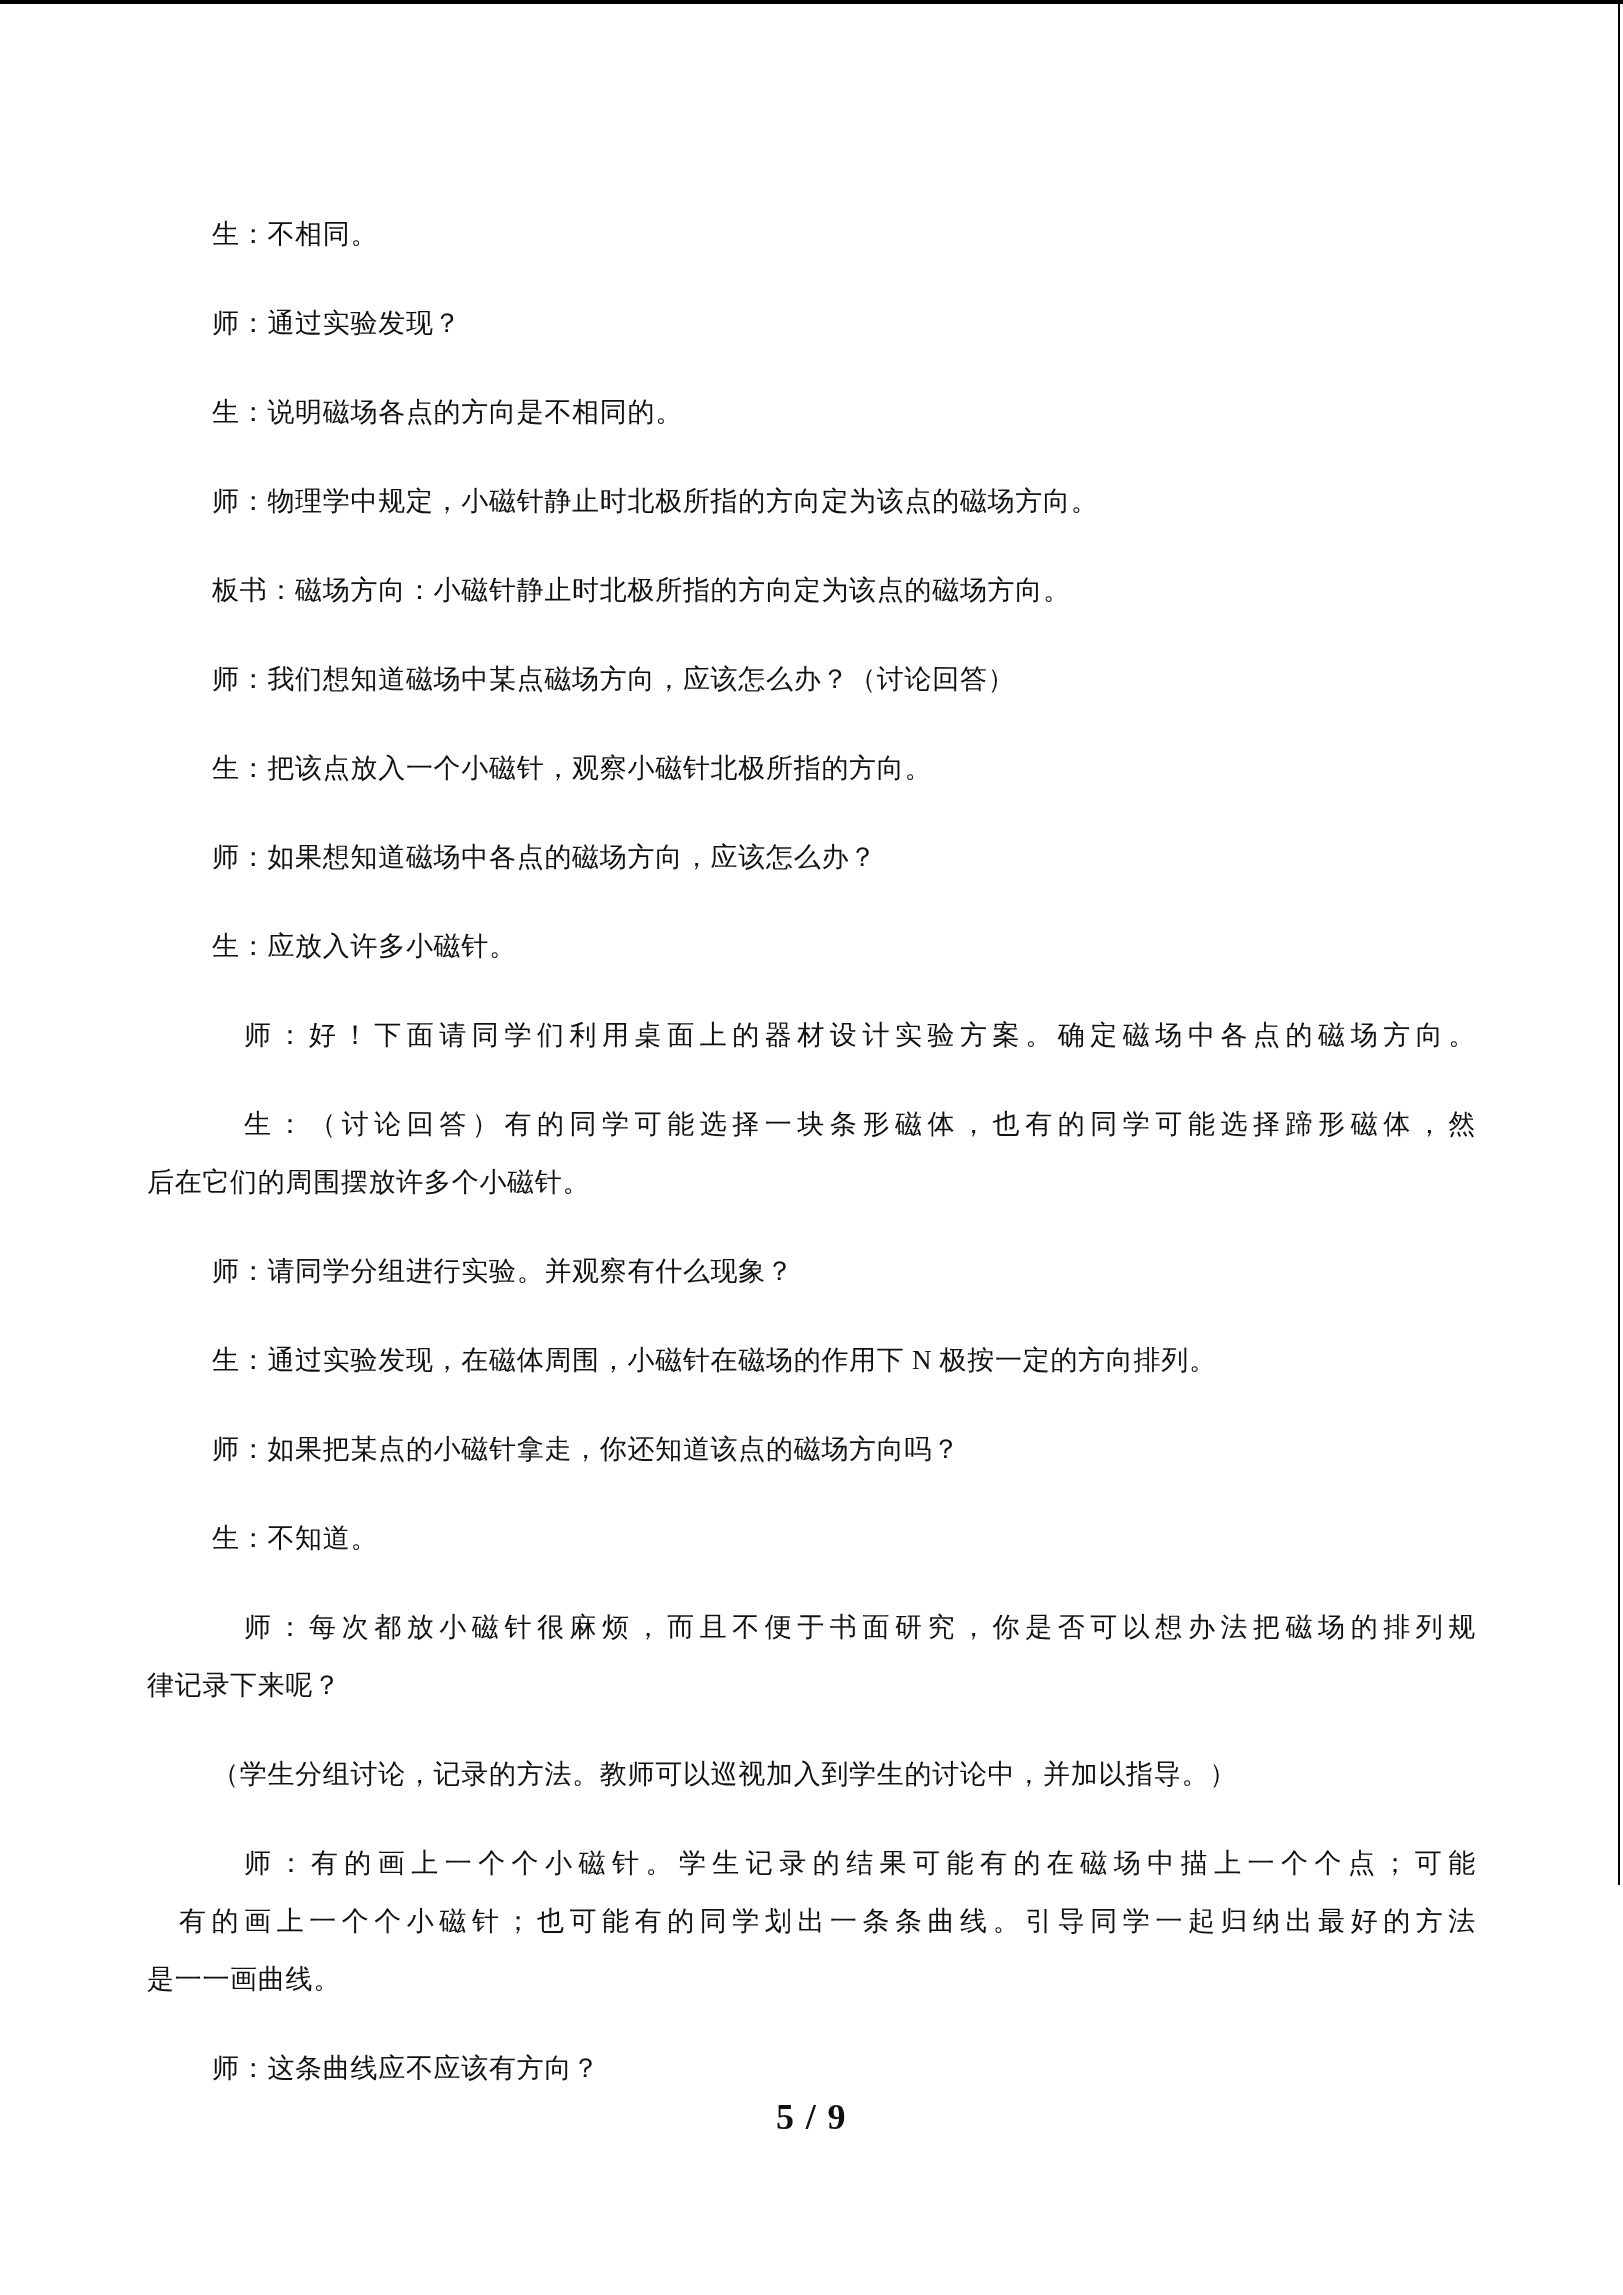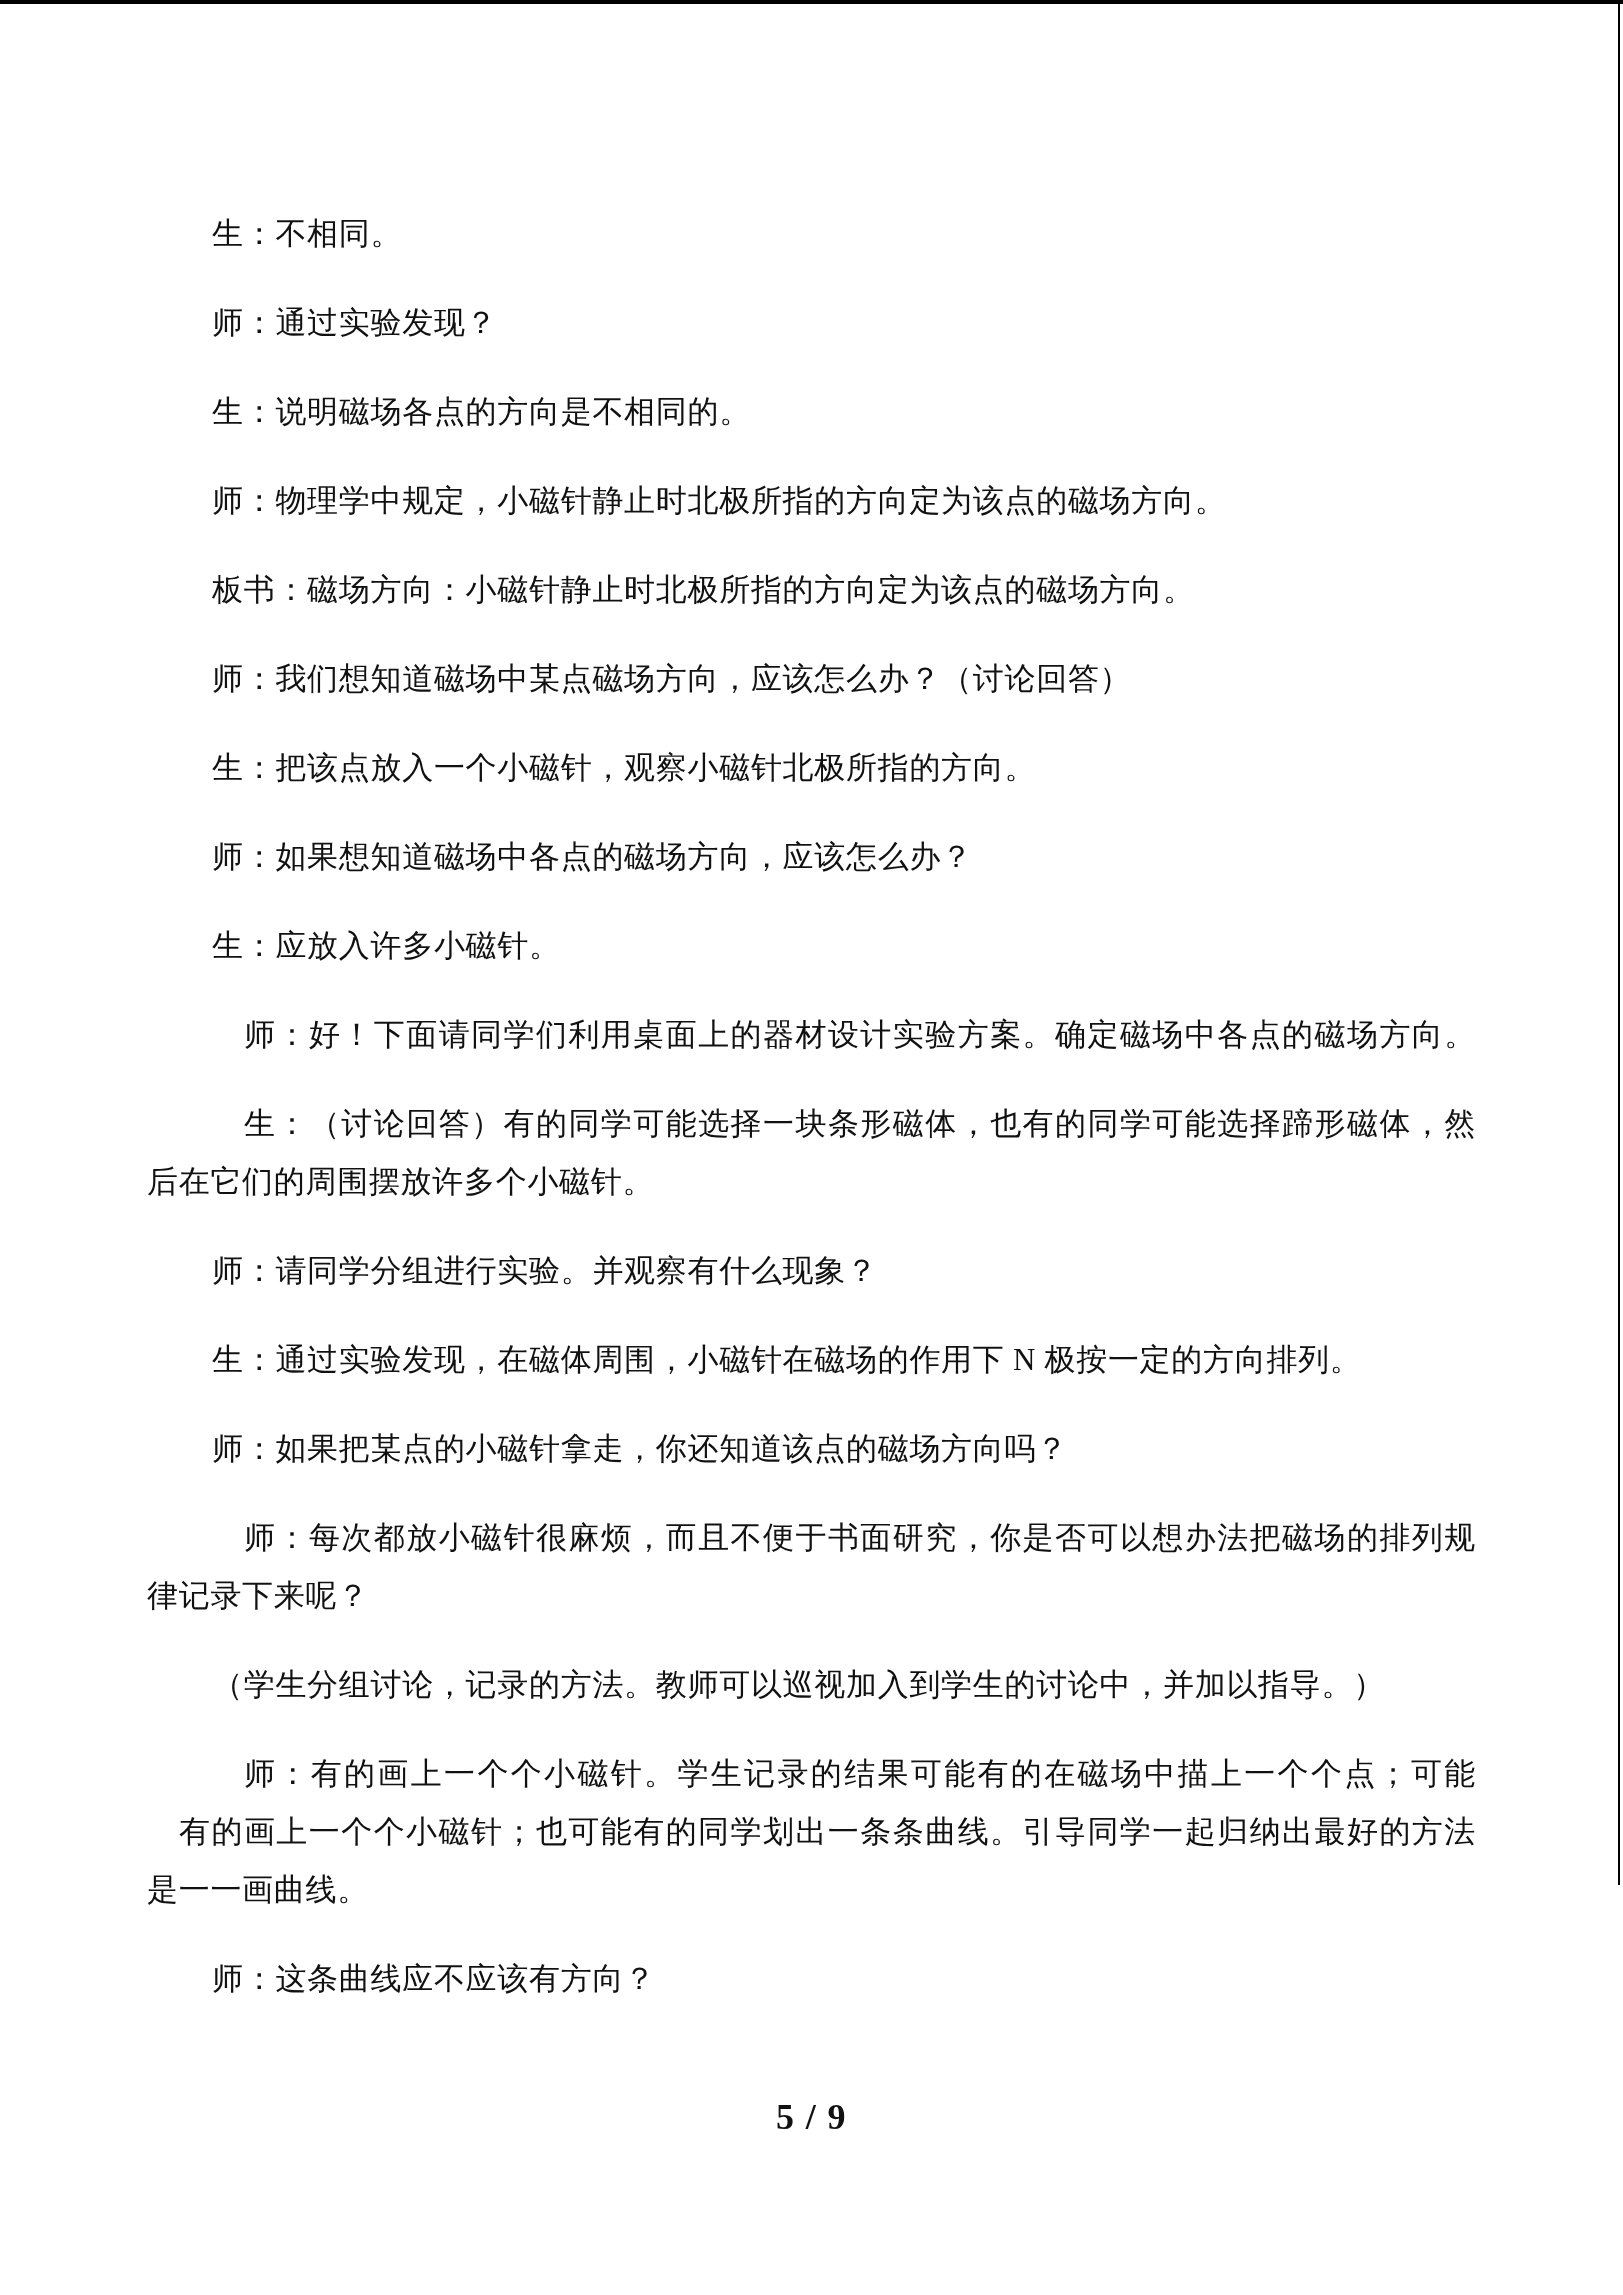--- a/index.html
+++ b/index.html
@@ -41,21 +41,21 @@
   .paragraph {
     margin: 0 0 31px 0;
   }
   .paragraph:last-child {
     margin-bottom: 0;
     font-family: Liberation Serif, serif;
   }
   .line {
     height: 58px;
     line-height: 58px;
-    font-size: 31px;
+    font-size: 27px;
     letter-spacing: 0.7px;
     white-space: nowrap;
   }
   .line.indent {
     text-indent: 65px;
   }
   .line.fill {
     white-space: normal;
     text-align: justify;
     text-align-last: justify;
@@ -118,20 +118,23 @@
       <div class="paragraph">
         <div class="line indent">师：请同学分组进行实验。并观察有什么现象？</div>
       </div>
       <div class="paragraph">
         <div class="line indent">生：通过实验发现，在磁体周围，小磁针在磁场的作用下 N 极按一定的方向排列。</div>
       </div>
       <div class="paragraph">
         <div class="line indent">师：如果把某点的小磁针拿走，你还知道该点的磁场方向吗？</div>
       </div>
       <div class="paragraph">
+        <div class="line indent">生：不知道。</div>
+      </div>
+      <div class="paragraph">
         <div class="line indent fill">师：每次都放小磁针很麻烦，而且不便于书面研究，你是否可以想办法把磁场的排列规</div>
         <div class="line">律记录下来呢？</div>
       </div>
       <div class="paragraph">
         <div class="line indent">（学生分组讨论，记录的方法。教师可以巡视加入到学生的讨论中，并加以指导。）</div>
       </div>
       <div class="paragraph">
         <div class="line indent fill">师：有的画上一个个小磁针。学生记录的结果可能有的在磁场中描上一个个点；可能</div>
         <div class="line fill">有的画上一个个小磁针；也可能有的同学划出一条条曲线。引导同学一起归纳出最好的方法</div>
         <div class="line">是一一画曲线。</div>

